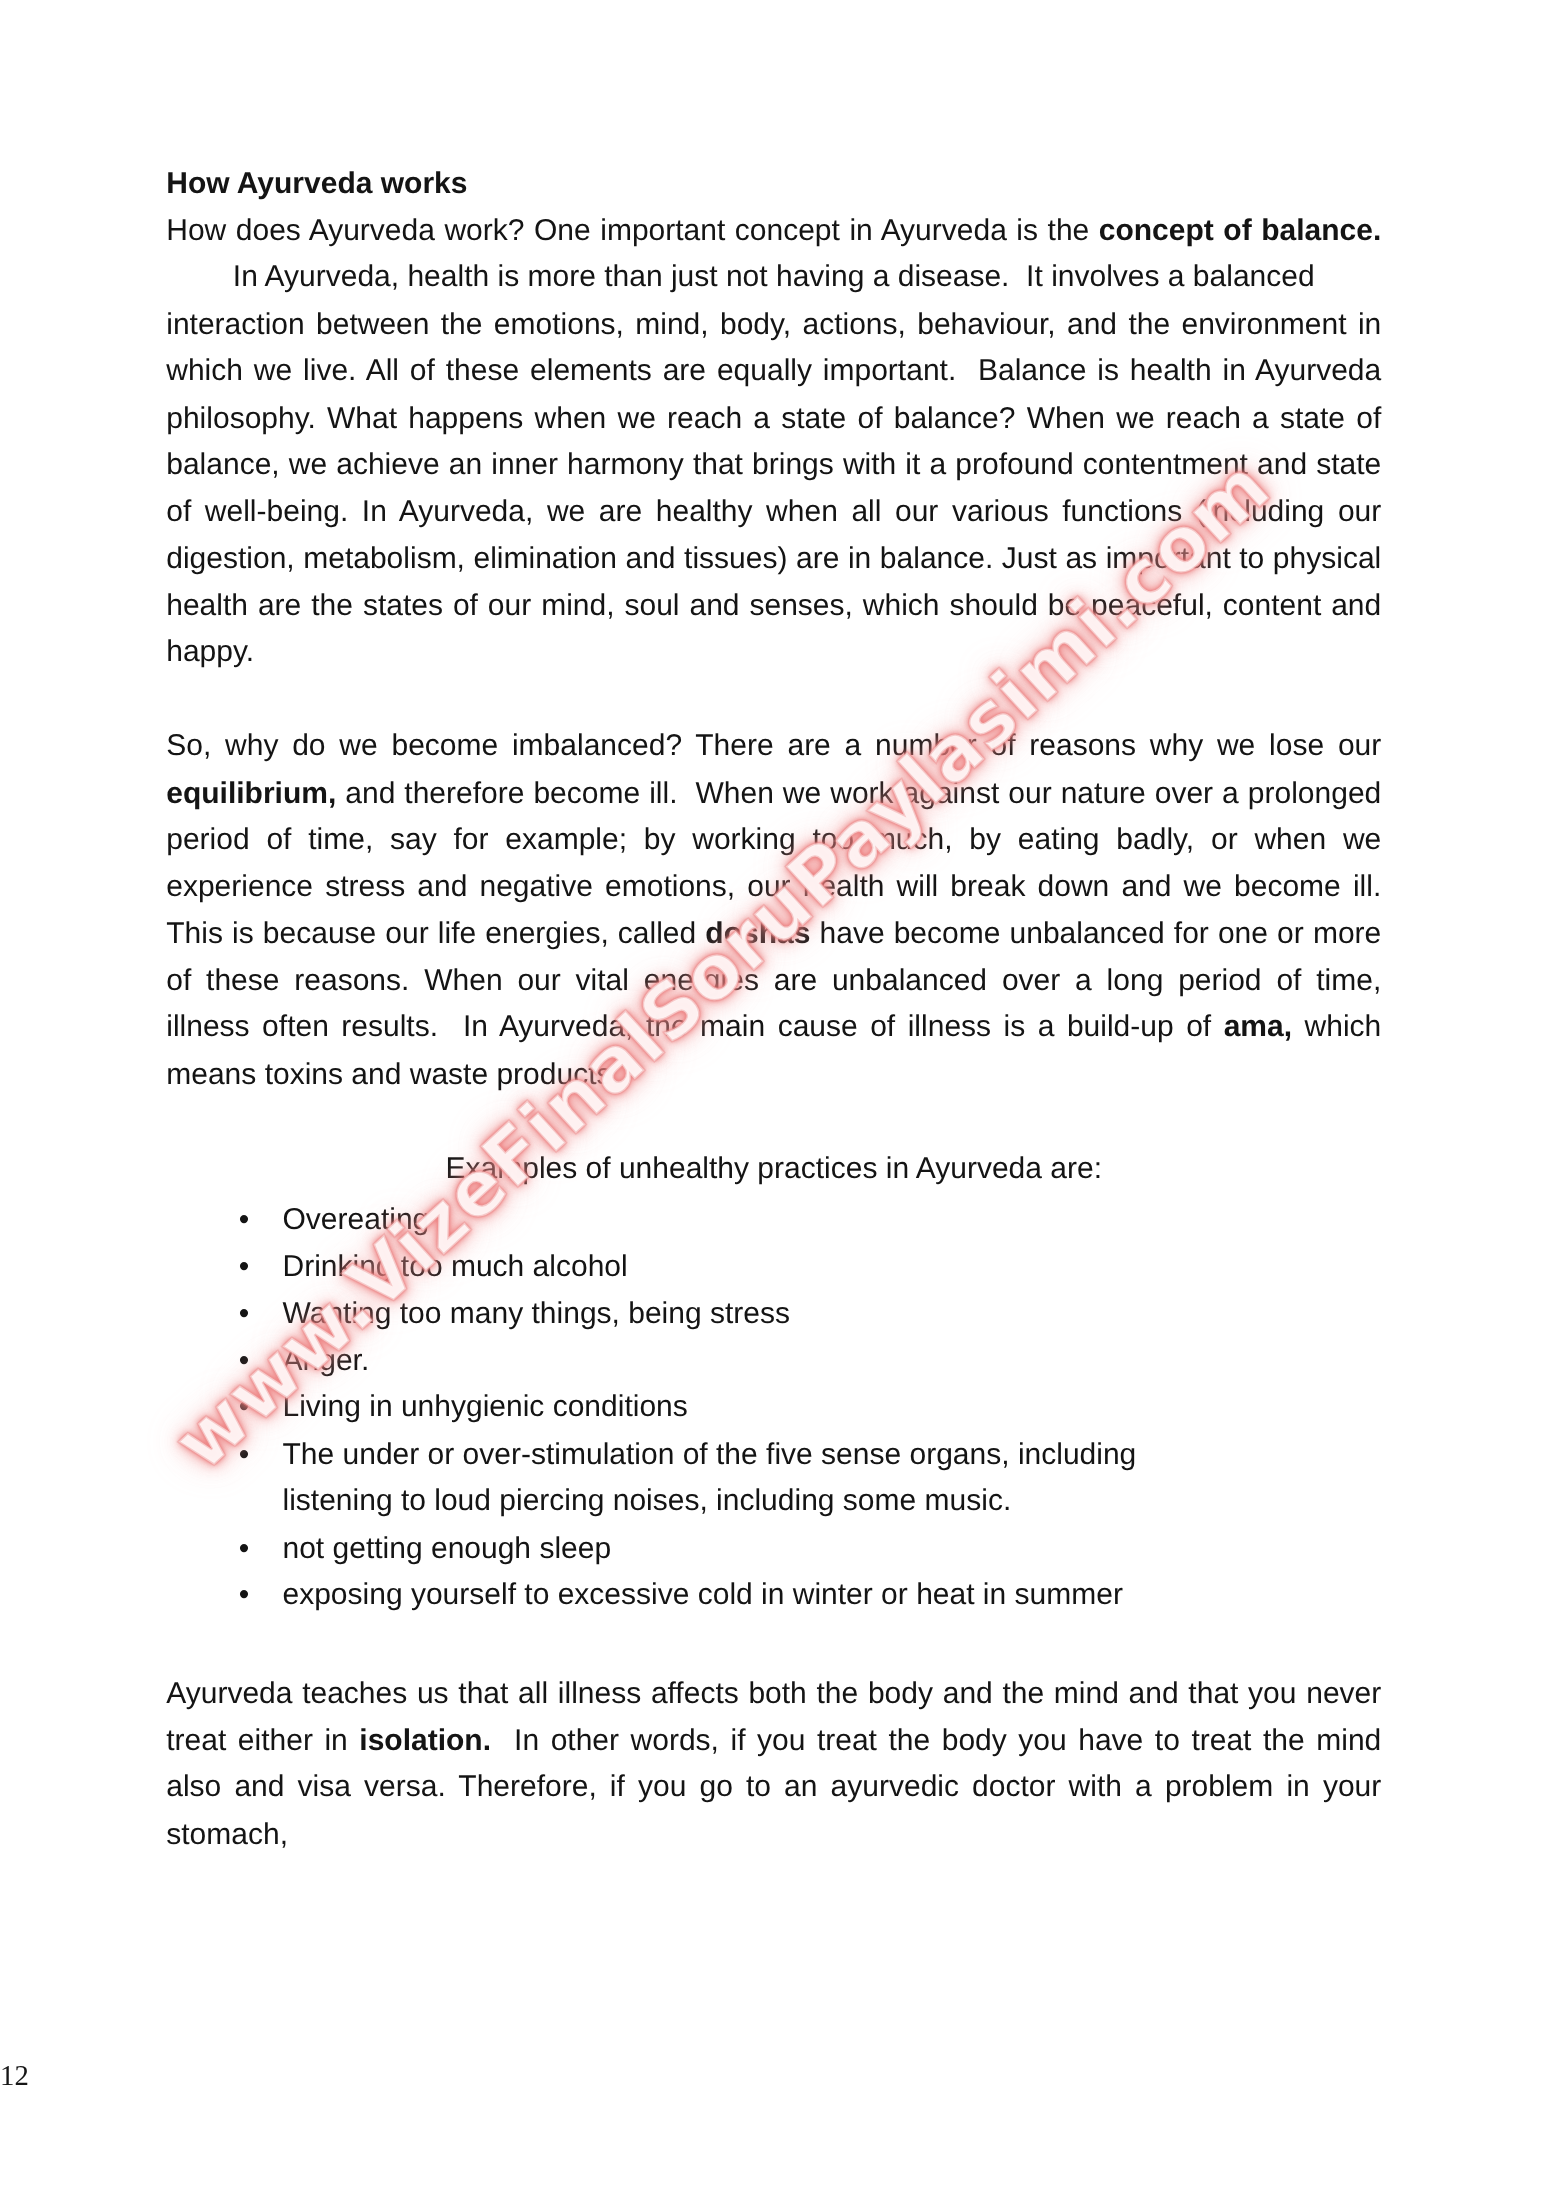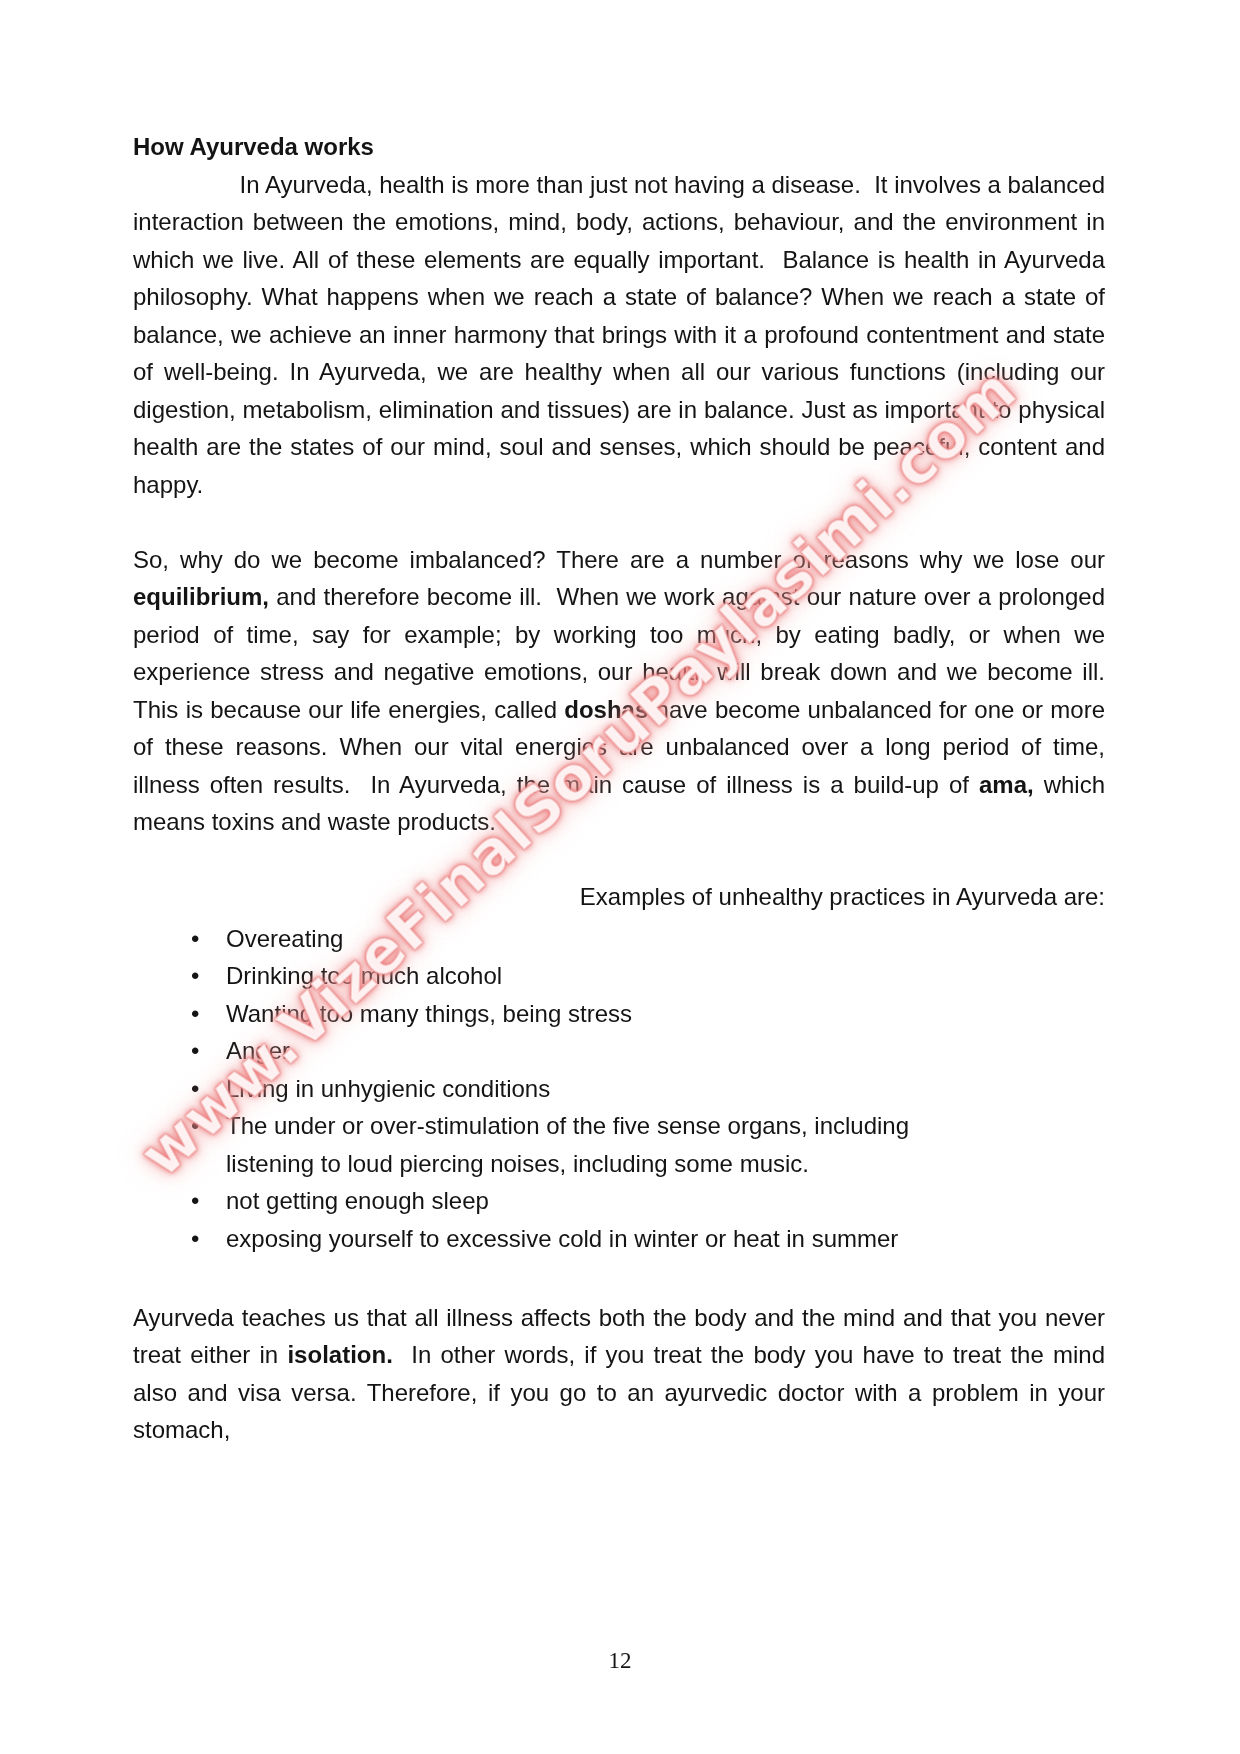--- a/index.html
+++ b/index.html
@@ -28,21 +28,21 @@
     font-size: 24px;
     line-height: 37.5px;
     font-weight: bold;
     margin: 0;
   }
   .para {
     margin: 0;
   }
   .p-justify { text-align: justify; }
   .p-justify-all { text-align: justify; text-align-last: justify; }
-  .p-left { text-align: right; }
+  .p-left { text-align: center; }
   .spacer { height: 37.5px; }
   ul.bullets {
     list-style: none;
     margin: 4px;
     padding: 0;
   }
   ul.bullets li {
     position: relative;
     padding-left: 89px;
     white-space: pre-line;
@@ -72,33 +72,33 @@
       0 0 18px rgba(242, 150, 150, 0.6),
       0 0 30px rgba(246, 180, 180, 0.45);
     z-index: 5;
     pointer-events: none;
   }
   .page-number {
     position: absolute;
     left: 0;
     top: 1648px;
     width: 1240px;
-    text-align: center;
     font-family: "Liberation Serif", "DejaVu Serif", serif;
     font-size: 23px;
     color: #161616;
   }
 </style>
 </head>
 <body>
 
 <div class="page">
   <div class="content">
     <h1 class="heading">How Ayurveda works</h1>
     <div id="blocks">
+        <p class="para p-justify-all"><span>How does Ayurveda work? One important concept in Ayurveda is the </span><b>concept of balance.</b></p>
         <p class="para p-left"><span>In Ayurveda, health is more than just not having a disease.&nbsp; It involves a balanced</span></p>
         <p class="para p-justify"><span>interaction between the emotions, mind, body, actions, behaviour, and the environment in which we live. All of these elements are equally important.&nbsp; Balance is health in Ayurveda philosophy. What happens when we reach a state of balance? When we reach a state of balance, we achieve an inner harmony that brings with it a profound contentment and state of well-being. In Ayurveda, we are healthy when all our various functions (including our digestion, metabolism, elimination and tissues) are in balance. Just as important to physical health are the states of our mind, soul and senses, which should be peaceful, content and happy.</span></p>
         <div class="spacer"></div>
         <p class="para p-justify"><span>So, why do we become imbalanced? There are a number of reasons why we lose our </span><b>equilibrium,</b><span> and therefore become ill.&nbsp; When we work against our nature over a prolonged period of time, say for example; by working too much, by eating badly, or when we experience stress and negative emotions, our health will break down and we become ill. This is because our life energies, called </span><b>doshas</b><span> have become unbalanced for one or more of these reasons. When our vital energies are unbalanced over a long period of time, illness often results.&nbsp; In Ayurveda, the main cause of illness is a build-up of </span><b>ama,</b><span> which means toxins and waste products.</span></p>
         <div class="spacer"></div>
         <p class="para p-left"><span>Examples of unhealthy practices in Ayurveda are:</span></p>
         <ul class="bullets">
           <li>Overeating</li>
           <li>Drinking too much alcohol</li>
           <li>Wanting too many things, being stress</li>

